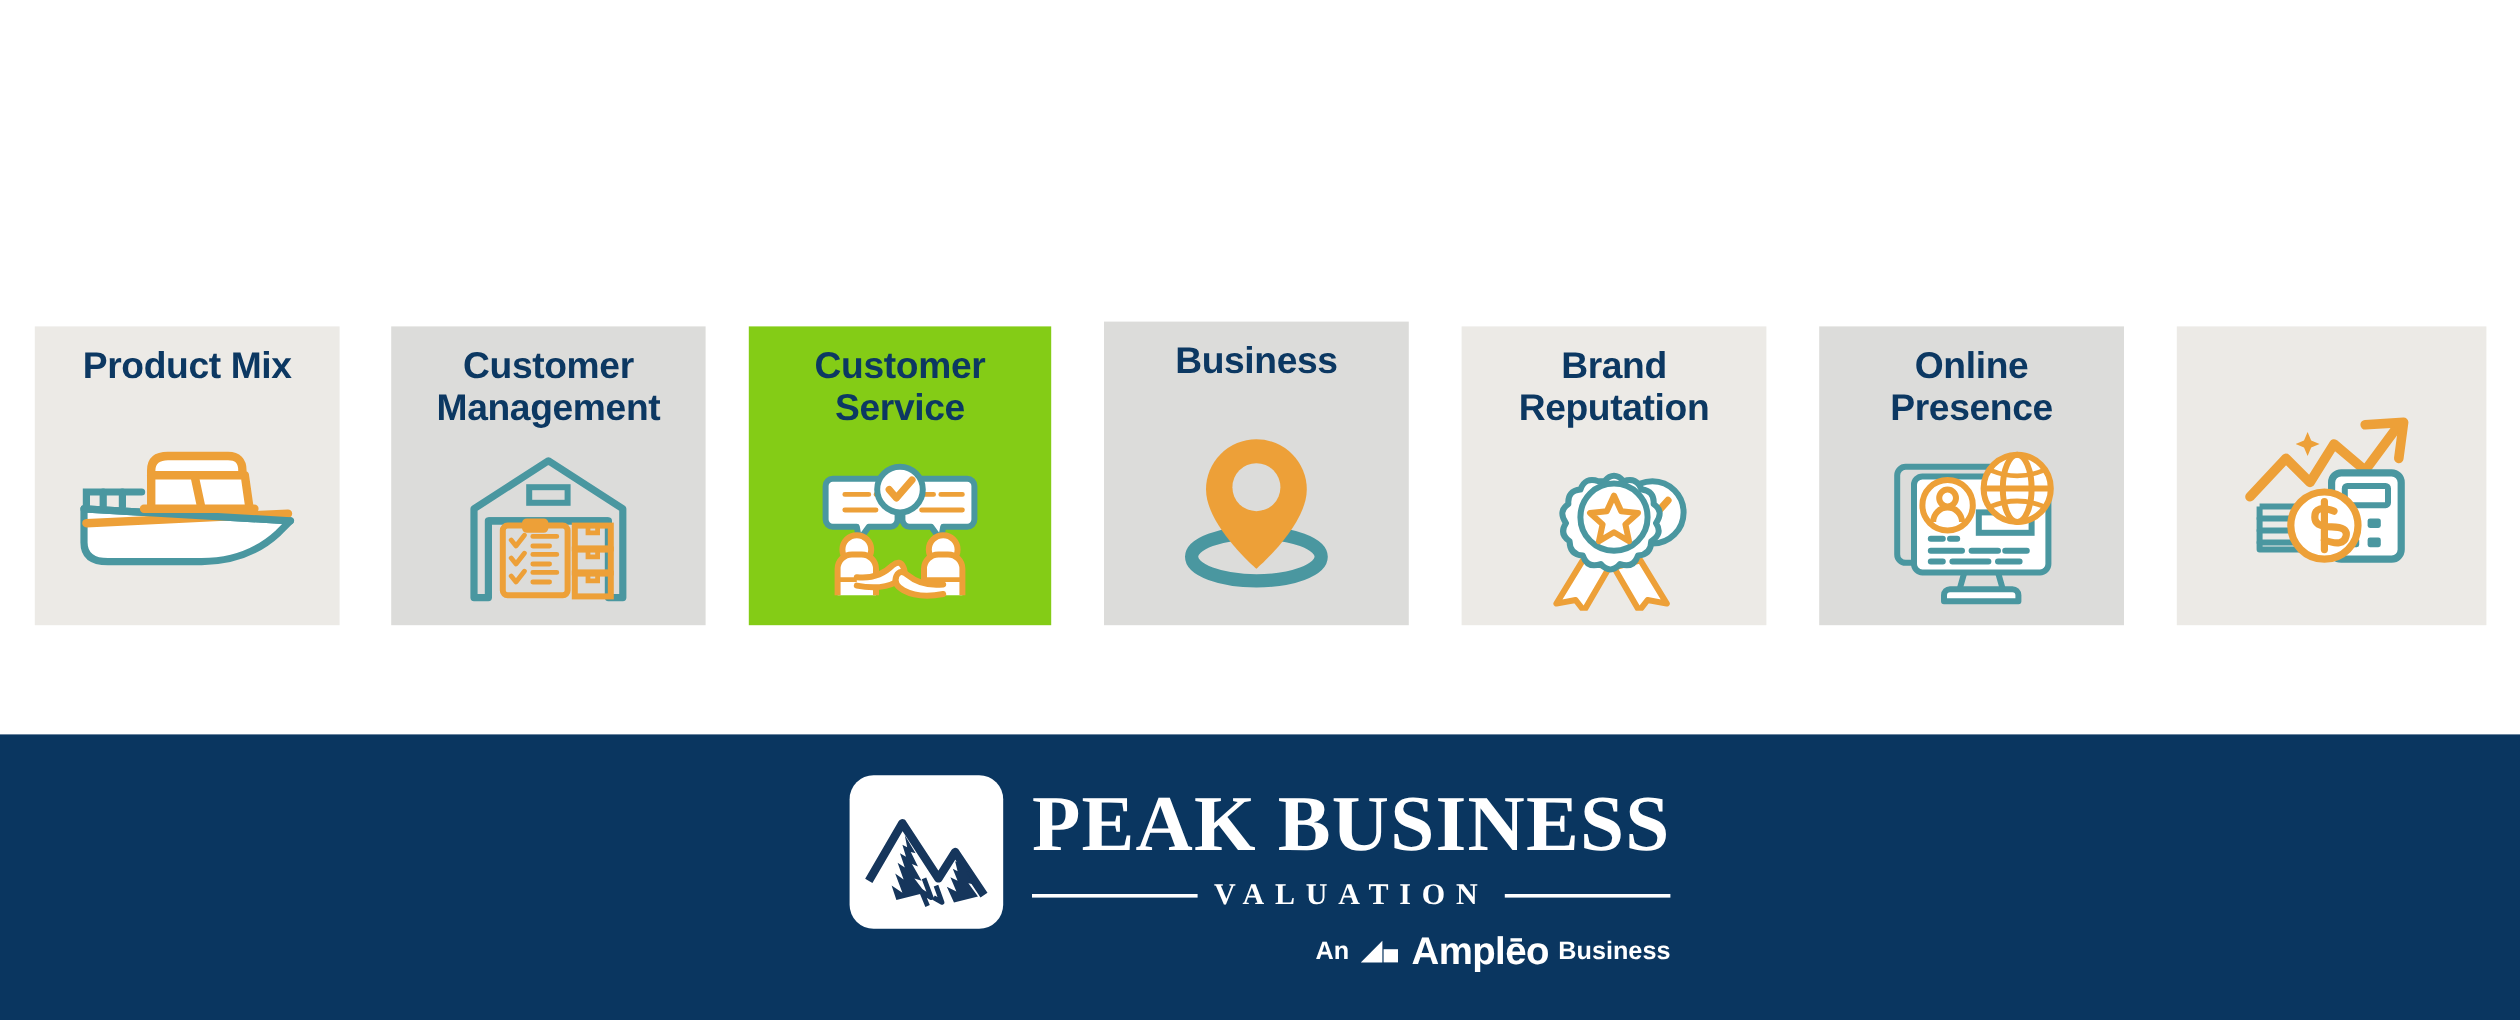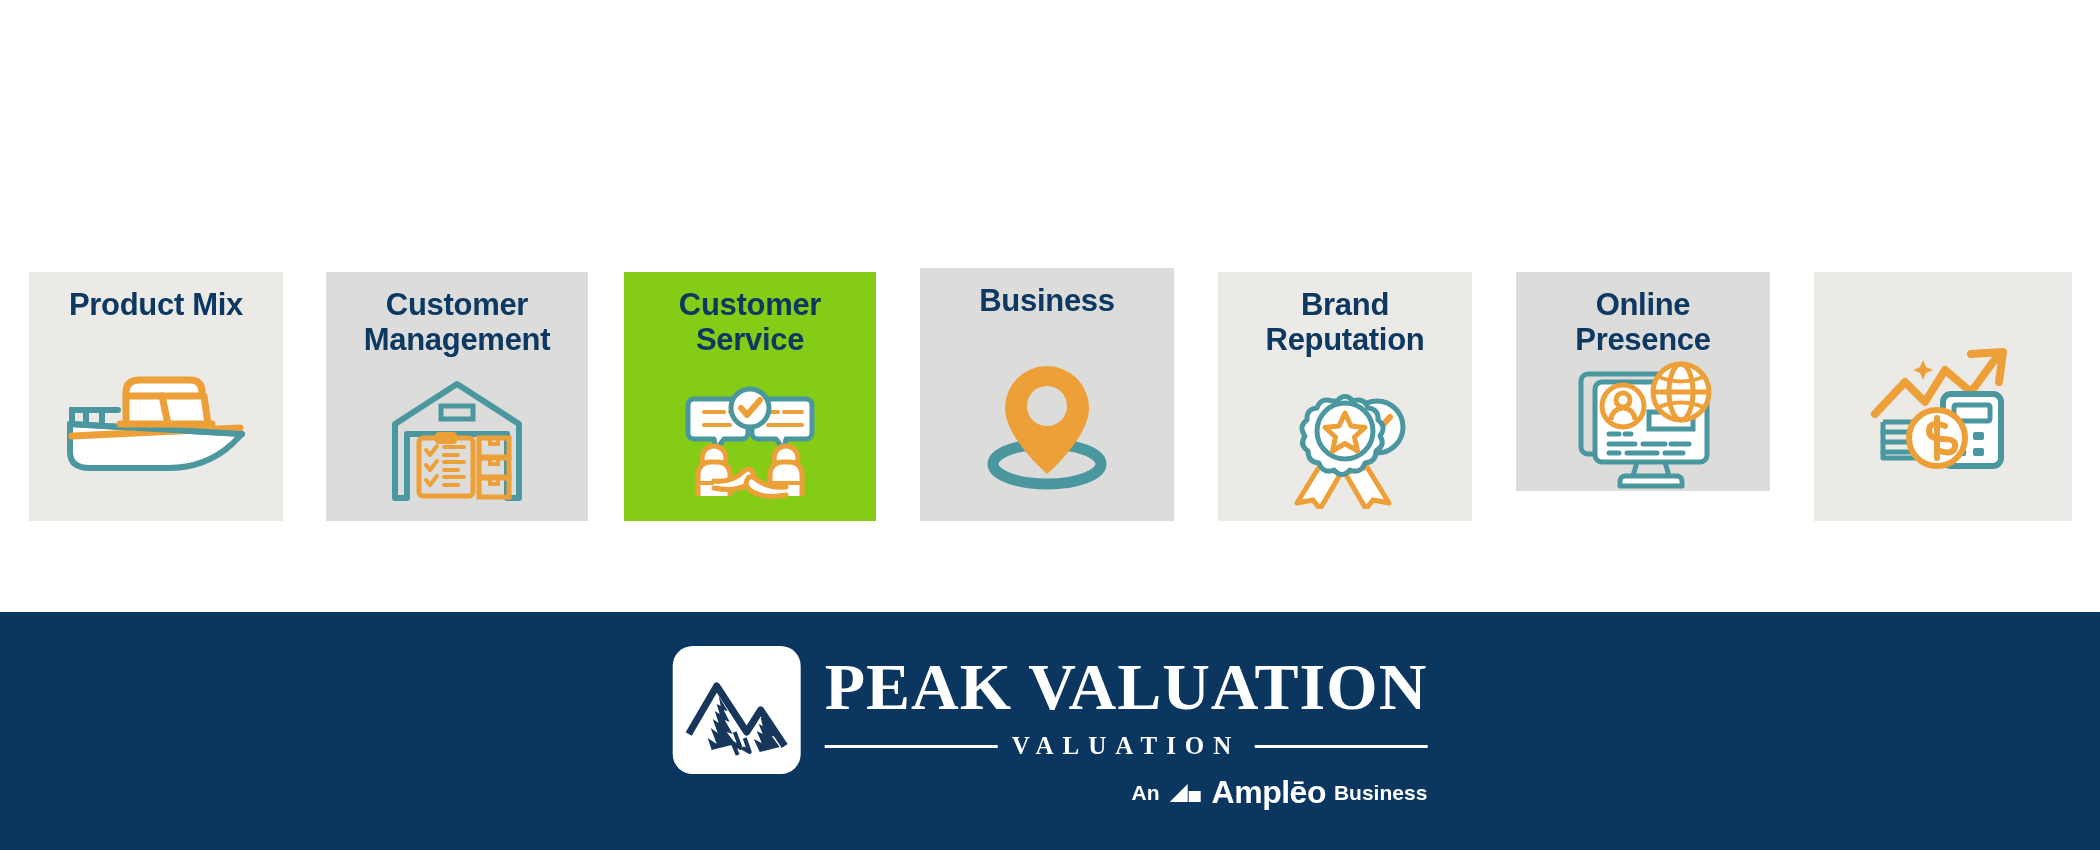--- a/index.html
+++ b/index.html
@@ -240,21 +240,21 @@
           <path d="M90 58 l8 9 l17 -19" stroke="#EDA038" stroke-width="6" fill="none" stroke-linecap="round" stroke-linejoin="round"></path>
 
           <path d="M62 10 q8 -9 16 0 q11 -4 15 7 q11 1 10 12 q9 6 2 16 q6 9 -4 15 q0 11 -11 12 q-4 11 -15 7 q-8 9 -16 0 q-11 4 -15 -7 q-11 -1 -11 -12 q-9 -6 -3 -15 q-7 -10 2 -16 q-1 -11 10 -12 q4 -11 15 -7 Z" transform="translate(0,22)" fill="#ffffff" stroke="#4A97A0" stroke-width="5" stroke-linejoin="round"></path>
           <circle cx="70" cy="62" r="28" fill="#ffffff" stroke="#4A97A0" stroke-width="5"></circle>
 
           <path d="M70 44 l6 13 l14 1.5 l-10.5 9.5 l3 14 l-12.5 -7.5 l-12.5 7.5 l3 -14 l-10.5 -9.5 l14 -1.5 Z" fill="none" stroke="#EDA038" stroke-width="5" stroke-linejoin="round"></path>
         </svg>
       </div>
     </div>
 
-    <div class="card" style="left:1516px; top:89px; width:254px; height:219px; background:#DCDCDA; padding-top:16px;">
+    <div class="card" style="left:1516px; top:89px; width:254px; height:249px; background:#DCDCDA; padding-top:16px;">
       <div class="card-label" style="font-size:31px;">
         <div>Online</div>
         <div>Presence</div>
       </div>
       <div class="card-icon">
         <svg width="144" height="132" viewBox="0 0 144 132">
 
           <rect x="10" y="16" width="112" height="80" rx="7" fill="none" stroke="#4A97A0" stroke-width="5"></rect>
 
           <rect x="24" y="24" width="112" height="80" rx="7" fill="#ffffff" stroke="#4A97A0" stroke-width="5"></rect>
@@ -316,21 +316,21 @@
           <path d="M4 74 L32 26 L62 72 L76 50 L100 86 L100 94 L4 94 Z" fill="#ffffff"></path>
           <path d="M4 74 L32 26 L62 72 L76 50 L100 86" fill="none" stroke="#16365C" stroke-width="7" stroke-linejoin="round"></path>
 
           <path d="M34 36 l2 10 l-4 -2 l3 10 l-5 -3 l4 12 l-6 -4 l5 14 l-7 -5 l6 16 l-9 -6 l4 12 l24 -6 l-9 -12 l6 2 l-8 -14 l5 2 l-6 -12 l4 1 Z" fill="#16365C"></path>
           <path d="M76 58 l2 8 l-4 -2 l4 10 l-6 -3 l5 12 l-8 -4 l6 13 l20 -5 l-8 -11 l5 1 l-7 -11 l4 1 l-6 -9 Z" fill="#16365C"></path>
           <path d="M50 72 l6 16 l-8 -5 l5 12 M60 78 l5 14 l-7 -4" fill="none" stroke="#16365C" stroke-width="4" stroke-linejoin="round"></path>
         </svg>
       </div>
 
       <div class="logo-text">
-        <div class="brand-main">PEAK VALUATION</div>
+        <div class="brand-main">PEAK BUSINESS</div>
         <div class="brand-sub">
           <div class="brand-rule"></div>
           <div class="brand-sub-text">VALUATION</div>
           <div class="brand-rule"></div>
         </div>
         <div class="tagline">
           <span class="tag-an">An</span>
           <span class="tag-mark">
             <svg width="36" height="26" viewBox="0 0 36 26">
               <path d="M2 22 L20 4 L20 22 Z" fill="#ffffff"></path>

